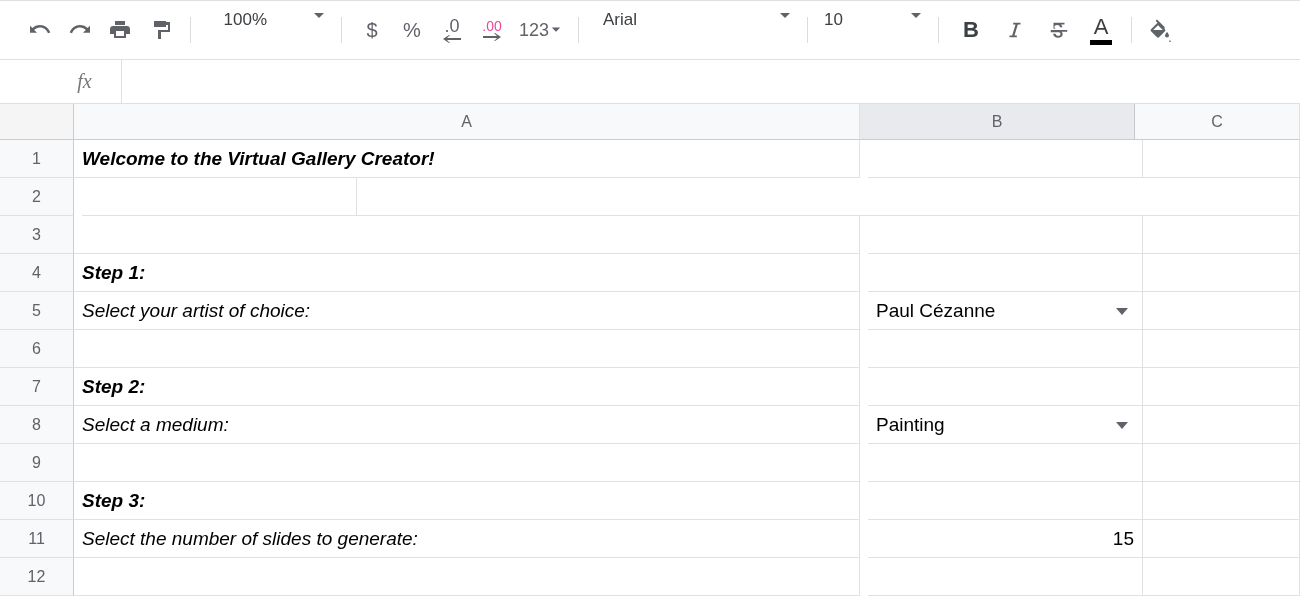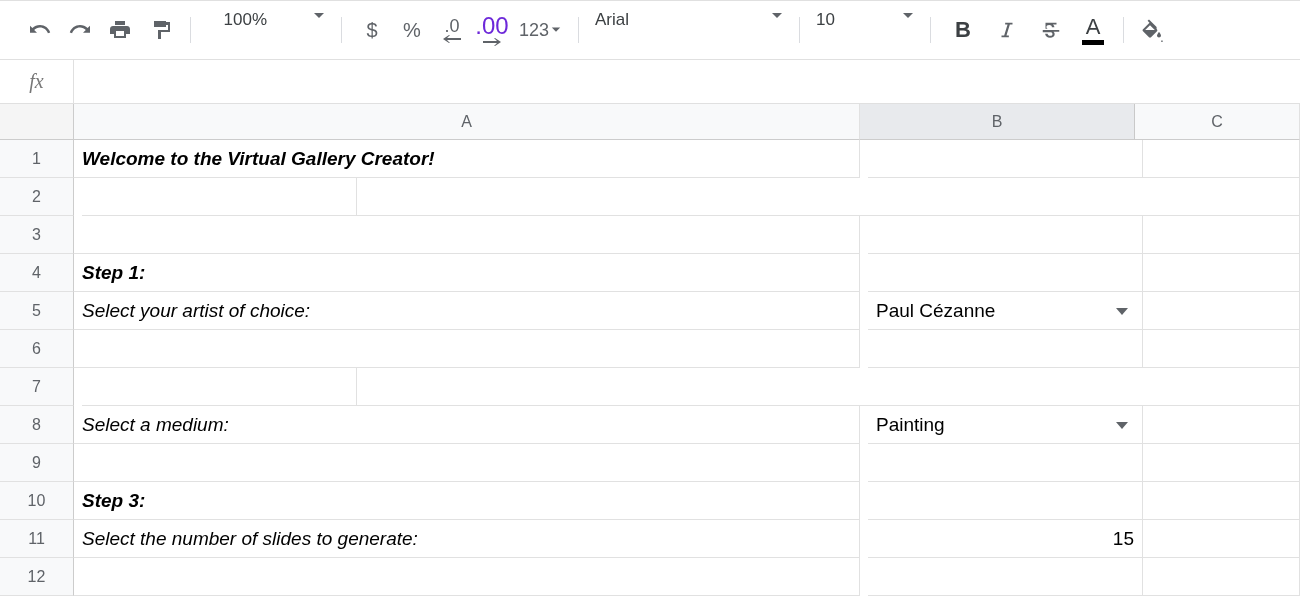--- a/index.html
+++ b/index.html
@@ -48,21 +48,21 @@
     height: 40px;
     gap: 28px;
   }
   .zoom .val, .font-name .val, .font-size .val {
     color: #3c4043;
     font-size: 17px;
   }
   .dropdown-caret {
     margin-left: 18px;
   }
-  .font-name .val { min-width: 130px; text-align: left; }
+  .font-name .val { min-width: 130px; text-align: left; margin-left: 8px; }
   .font-size .val { min-width: 40px; text-align: left; }
   .zoom .val { min-width: 60px; text-align: right; }
   .fmt-group .tool-btn { min-width: 44px; }
   .bold-letter { font-weight: 700; font-size: 22px; color:#3c4043; }
   .textcolor {
     display:flex; flex-direction:column; align-items:center; justify-content:center;
     height:40px; min-width:40px; cursor:pointer;
   }
   .textcolor .letter { font-size:22px; color:#3c4043; line-height:1; }
   .textcolor .bar { width:22px; height:5px; background:#000; margin-top:2px; }
@@ -79,20 +79,21 @@
     width: 74px;
     display:flex;
     align-items:center;
     justify-content:center;
     border-right: 1px solid #e0e0e0;
     height: 100%;
     color:#777;
     font-style: italic;
     font-family: "Times New Roman", serif;
     font-size: 20px;
+    margin-left: 48px;
   }
   .fx-input {
     flex:1;
     height:100%;
     border:none;
     outline:none;
     padding: 0 10px;
     font-size: 16px;
   }
 
@@ -204,21 +205,21 @@
   <div class="tool-btn">
     <span style="font-size:20px;color:#5f6368">%</span>
   </div>
   <div class="tool-btn" style="flex-direction:column;line-height:1">
     <span style="font-size:18px;color:#5f6368">.0</span>
     <svg width="18" height="8" viewBox="0 0 18 8">
         <path fill="#5f6368" d="M18 3H4l3-3-1 0L0 4l6 4 1 0-3-3h14z"></path>
       </svg>
   </div>
   <div class="tool-btn" style="flex-direction:column;line-height:1">
-    <span style="font-size:24px;color:#6d28d9">.00</span>
+    <span style="font-size:14px;color:#ec4899">.00</span>
     <svg width="18" height="8" viewBox="0 0 18 8">
         <path fill="#5f6368" d="M0 3h14l-3-3 1 0 6 4-6 4-1 0 3-3H0z"></path>
       </svg>
   </div>
   <div class="tool-btn" style="min-width:56px">
     <span style="font-size:18px;color:#5f6368">123</span>
     <svg width="10" height="10" viewBox="0 0 12 12" style="margin-left:2px">
         <path fill="#5f6368" d="M1 3l5 5 5-5z"></path>
       </svg>
   </div>
@@ -312,20 +313,21 @@
       <div class="cell c-C"></div>
     </div>
     <div class="row">
       <div class="row-head">6</div>
       <div class="cell c-A"></div>
       <div class="cell c-B"></div>
       <div class="cell c-C"></div>
     </div>
     <div class="row">
       <div class="row-head">7</div>
+      <div class="cell c-A bold">Step 2:</div>
       <div class="cell c-B"></div>
       <div class="cell c-C"></div>
     </div>
     <div class="row">
       <div class="row-head">8</div>
       <div class="cell c-A">Select a medium:</div>
       <div class="cell c-B dropdown-cell">Painting</div>
       <div class="cell c-C"></div>
     </div>
     <div class="row">

